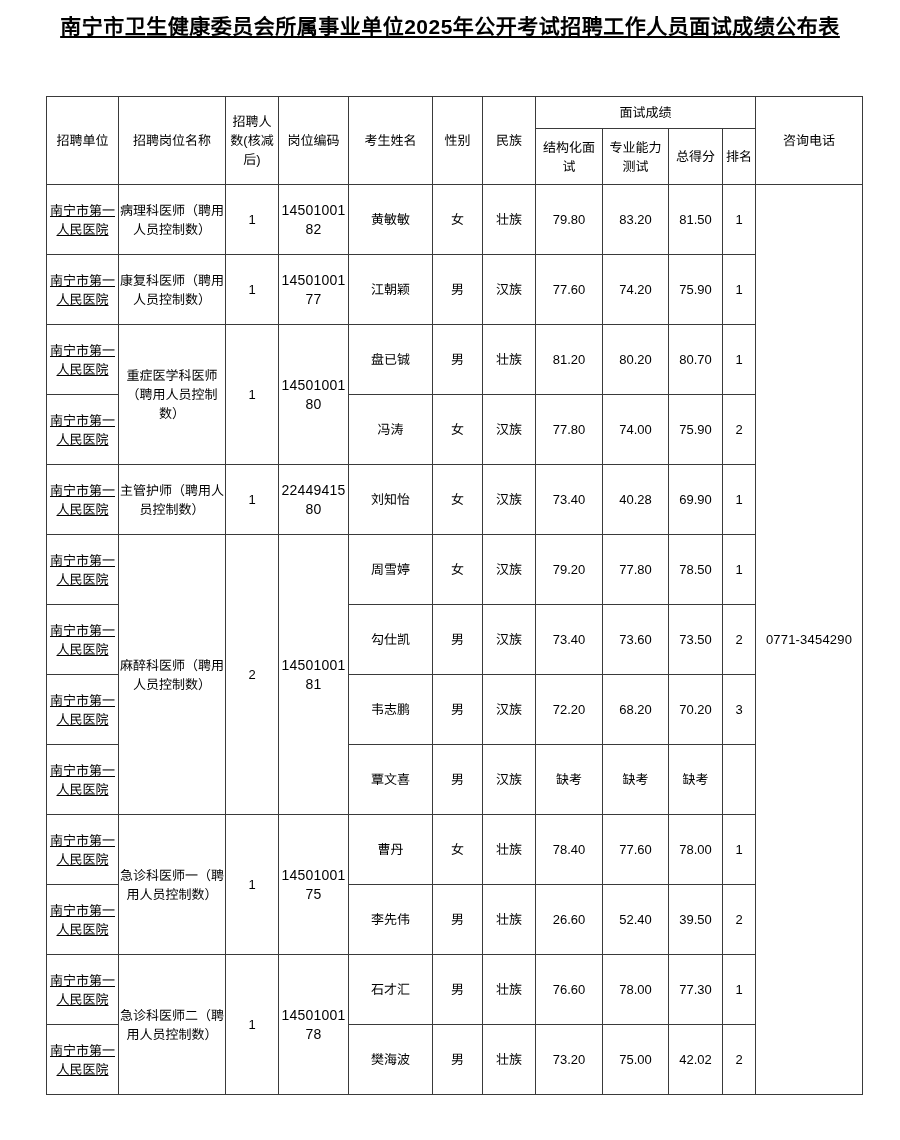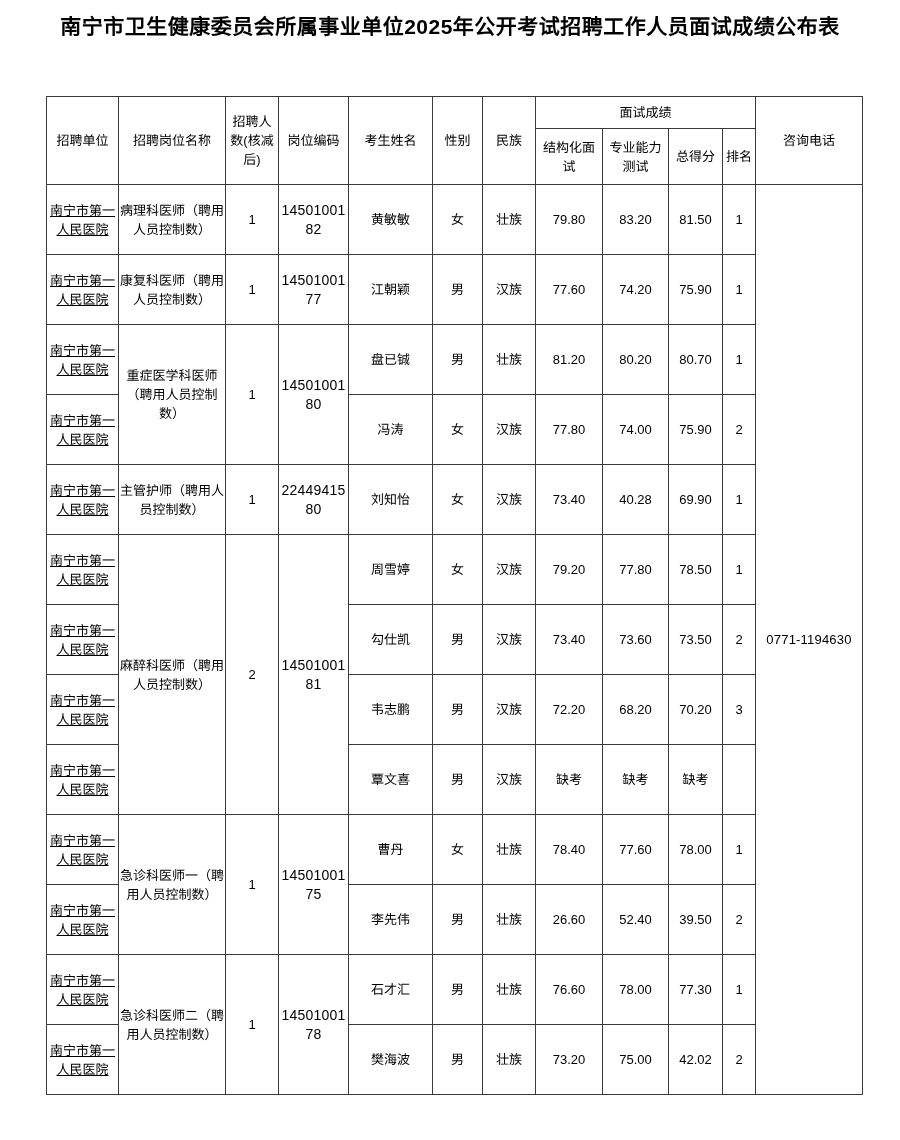--- a/index.html
+++ b/index.html
@@ -24,20 +24,21 @@
   .doc-title {
     width: 800px;
     margin: 0 auto;
     padding-top: 10px;
     text-align: center;
     font-size: 21px;
     font-weight: bold;
     line-height: 34px;
     letter-spacing: 0.5px;
     font-family: "Liberation Sans", "DejaVu Sans", sans-serif;
+    text-decoration: underline;
   }
   .table-wrap {
     position: absolute;
     left: 46px;
     top: 96px;
     width: 816px;
   }
   table.grid {
     border-collapse: collapse;
     table-layout: fixed;
@@ -153,21 +154,21 @@
             <td class="cell-post">病理科医师（聘用人员控制数）</td>
             <td class="cell-count">1</td>
             <td class="cell-code">1450100182</td>
             <td class="cell-name">黄敏敏</td>
             <td class="cell-gender">女</td>
             <td class="cell-ethnic">壮族</td>
             <td class="cell-score">79.80</td>
             <td class="cell-score">83.20</td>
             <td class="cell-score">81.50</td>
             <td class="cell-rank">1</td>
-            <td class="cell-phone" rowspan="13">0771-1194630</td>
+            <td class="cell-phone" rowspan="13">0771-3454290</td>
           </tr>
           <tr class="data-row">
             <td class="cell-unit">南宁市第一人民医院</td>
             <td class="cell-post">康复科医师（聘用人员控制数）</td>
             <td class="cell-count">1</td>
             <td class="cell-code">1450100177</td>
             <td class="cell-name">江朝颖</td>
             <td class="cell-gender">男</td>
             <td class="cell-ethnic">汉族</td>
             <td class="cell-score">77.60</td>

